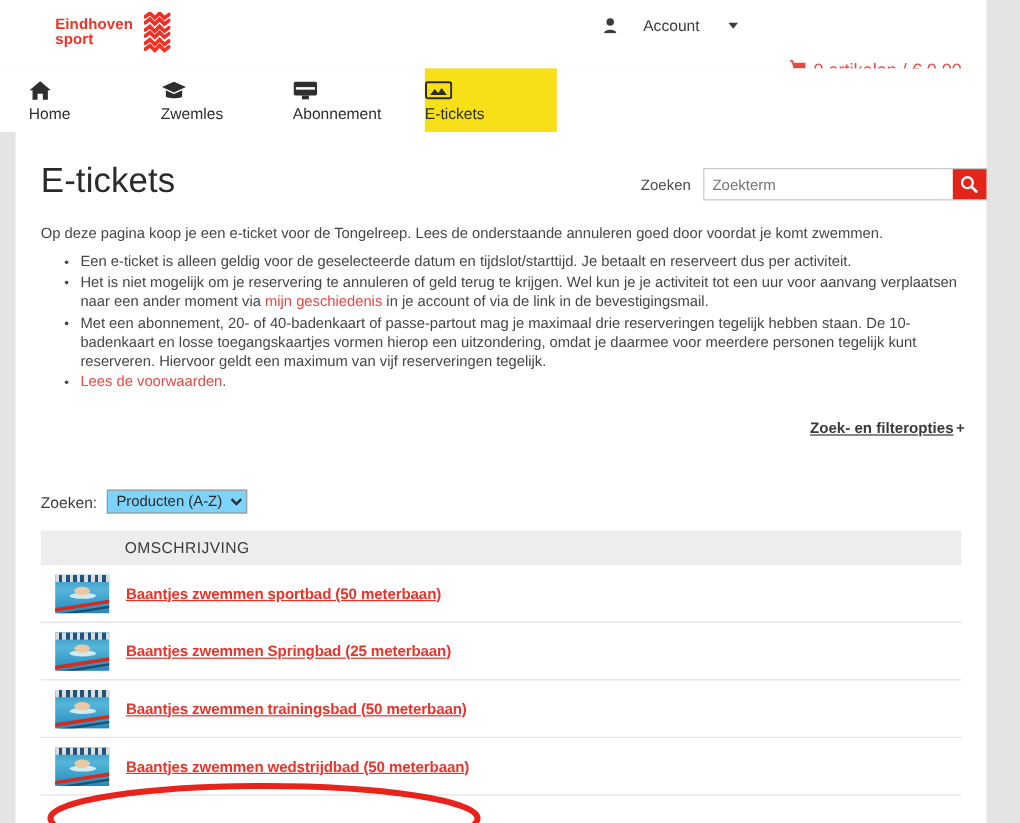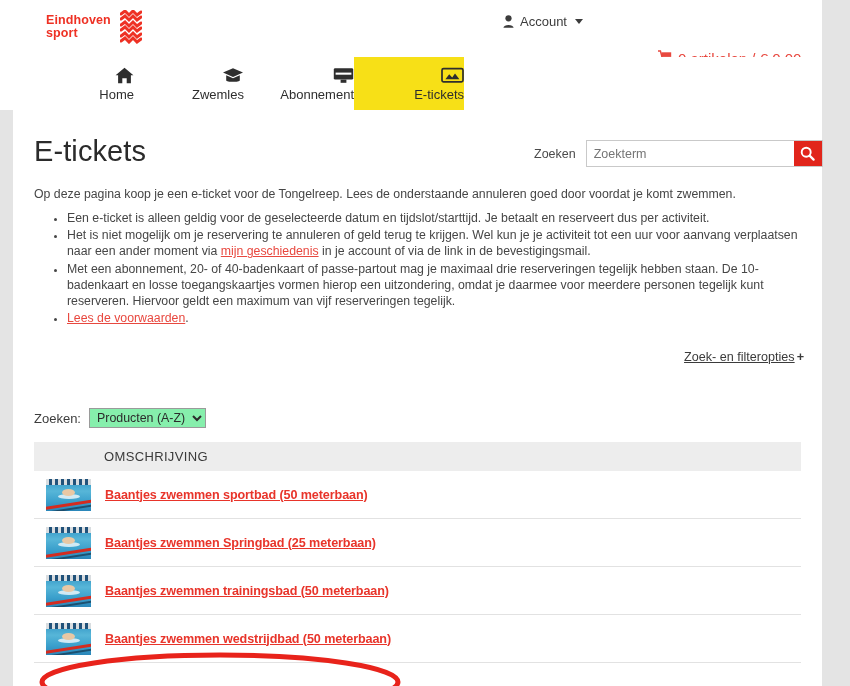--- a/index.html
+++ b/index.html
@@ -48,21 +48,21 @@
     font-weight: 700;
     letter-spacing: .1px;
     white-space: pre-line;
   }
   #logo-mark { display: block; }
 
   
   #account {
     position: absolute;
     left: 503px; top: 14px;
-    display: flex; align-items: center; gap: 6px;
+    display: flex; align-items: center; gap: 22px;
     font-size: 13px; color: #3c3c3c;
     cursor: pointer;
   }
   #account .caret {
     width: 0; height: 0;
     border-left: 4px solid transparent;
     border-right: 4px solid transparent;
     border-top: 5px solid #3c3c3c;
     margin-left: 2px;
   }
@@ -85,21 +85,21 @@
     left: 24px; top: 57px;
     height: 53px;
     display: flex;
     align-items: flex-end;
   }
   .tab {
     width: 110px;
     height: 53px;
     display: flex;
     flex-direction: column;
-    align-items: flex-end;
+    align-items: flex-start;
     justify-content: center;
     gap: 2px;
     font-size: 13px;
     color: #2e2e2e;
     cursor: pointer;
     background: transparent;
   }
   .tab.active { background: #f7e017; }
   .tab .ticon { height: 20px; display: flex; align-items: center; }
   .tab .tlabel { line-height: 15px; }
@@ -175,51 +175,50 @@
     margin: 0;
     padding-left: 33px;
     font-size: 12.3px;
     line-height: 16.2px;
     color: #464646;
   }
   #bullets li { margin-bottom: 1px; }
   #bullets li::marker { font-size: 11px; }
   .ilink {
     color: #e8483f;
-    text-decoration: underline;
     cursor: pointer;
     margin-top: 13px;
   }
 
   
   #filter-toggle {
     position: absolute;
     right: 18px; top: 240px;
     font-size: 12.6px;
     color: #3b3b3b;
     cursor: pointer;
   }
-  #filter-toggle .ftext { text-decoration: underline; }
+  #filter-toggle .ftext { text-decoration: underline; font-weight: bold; }
   #filter-toggle .fplus { font-weight: 700; margin-left: 2px; }
 
   
   #sort-row {
     position: absolute;
     left: 21px; top: 298px;
     display: flex; align-items: center; gap: 8px;
     font-size: 13px;
     color: #3c3c3c;
   }
   #sort-select {
     font-family: "Liberation Sans", sans-serif;
     font-size: 12.4px;
     color: #2b2b2b;
     padding: 1px 3px;
     border: 1px solid #9a9a9a;
-    background: #86efac;
+    background: #7dd3fc;
   }
 
   
   #table { position: absolute; left: 21px; top: 332px; width: 767px; }
   #thead {
     height: 29px;
     background: #ededed;
     display: flex; align-items: center;
     padding-left: 70px;
     font-size: 13px;

